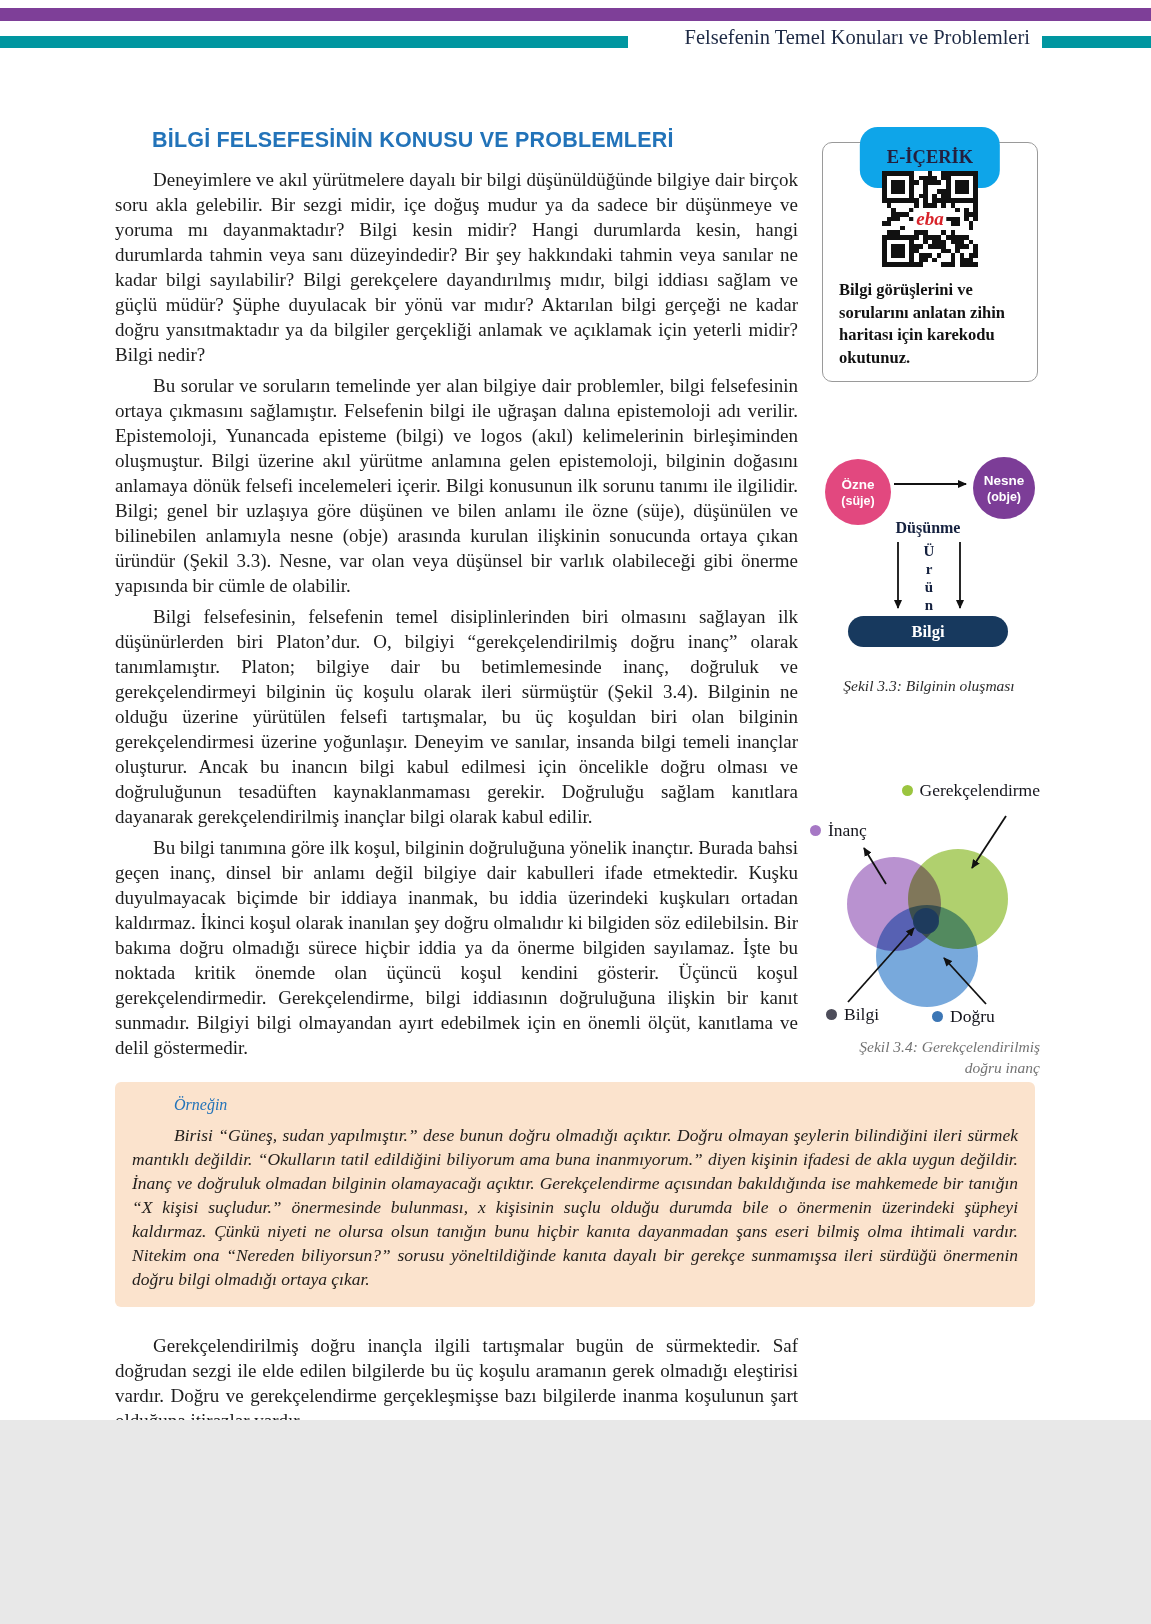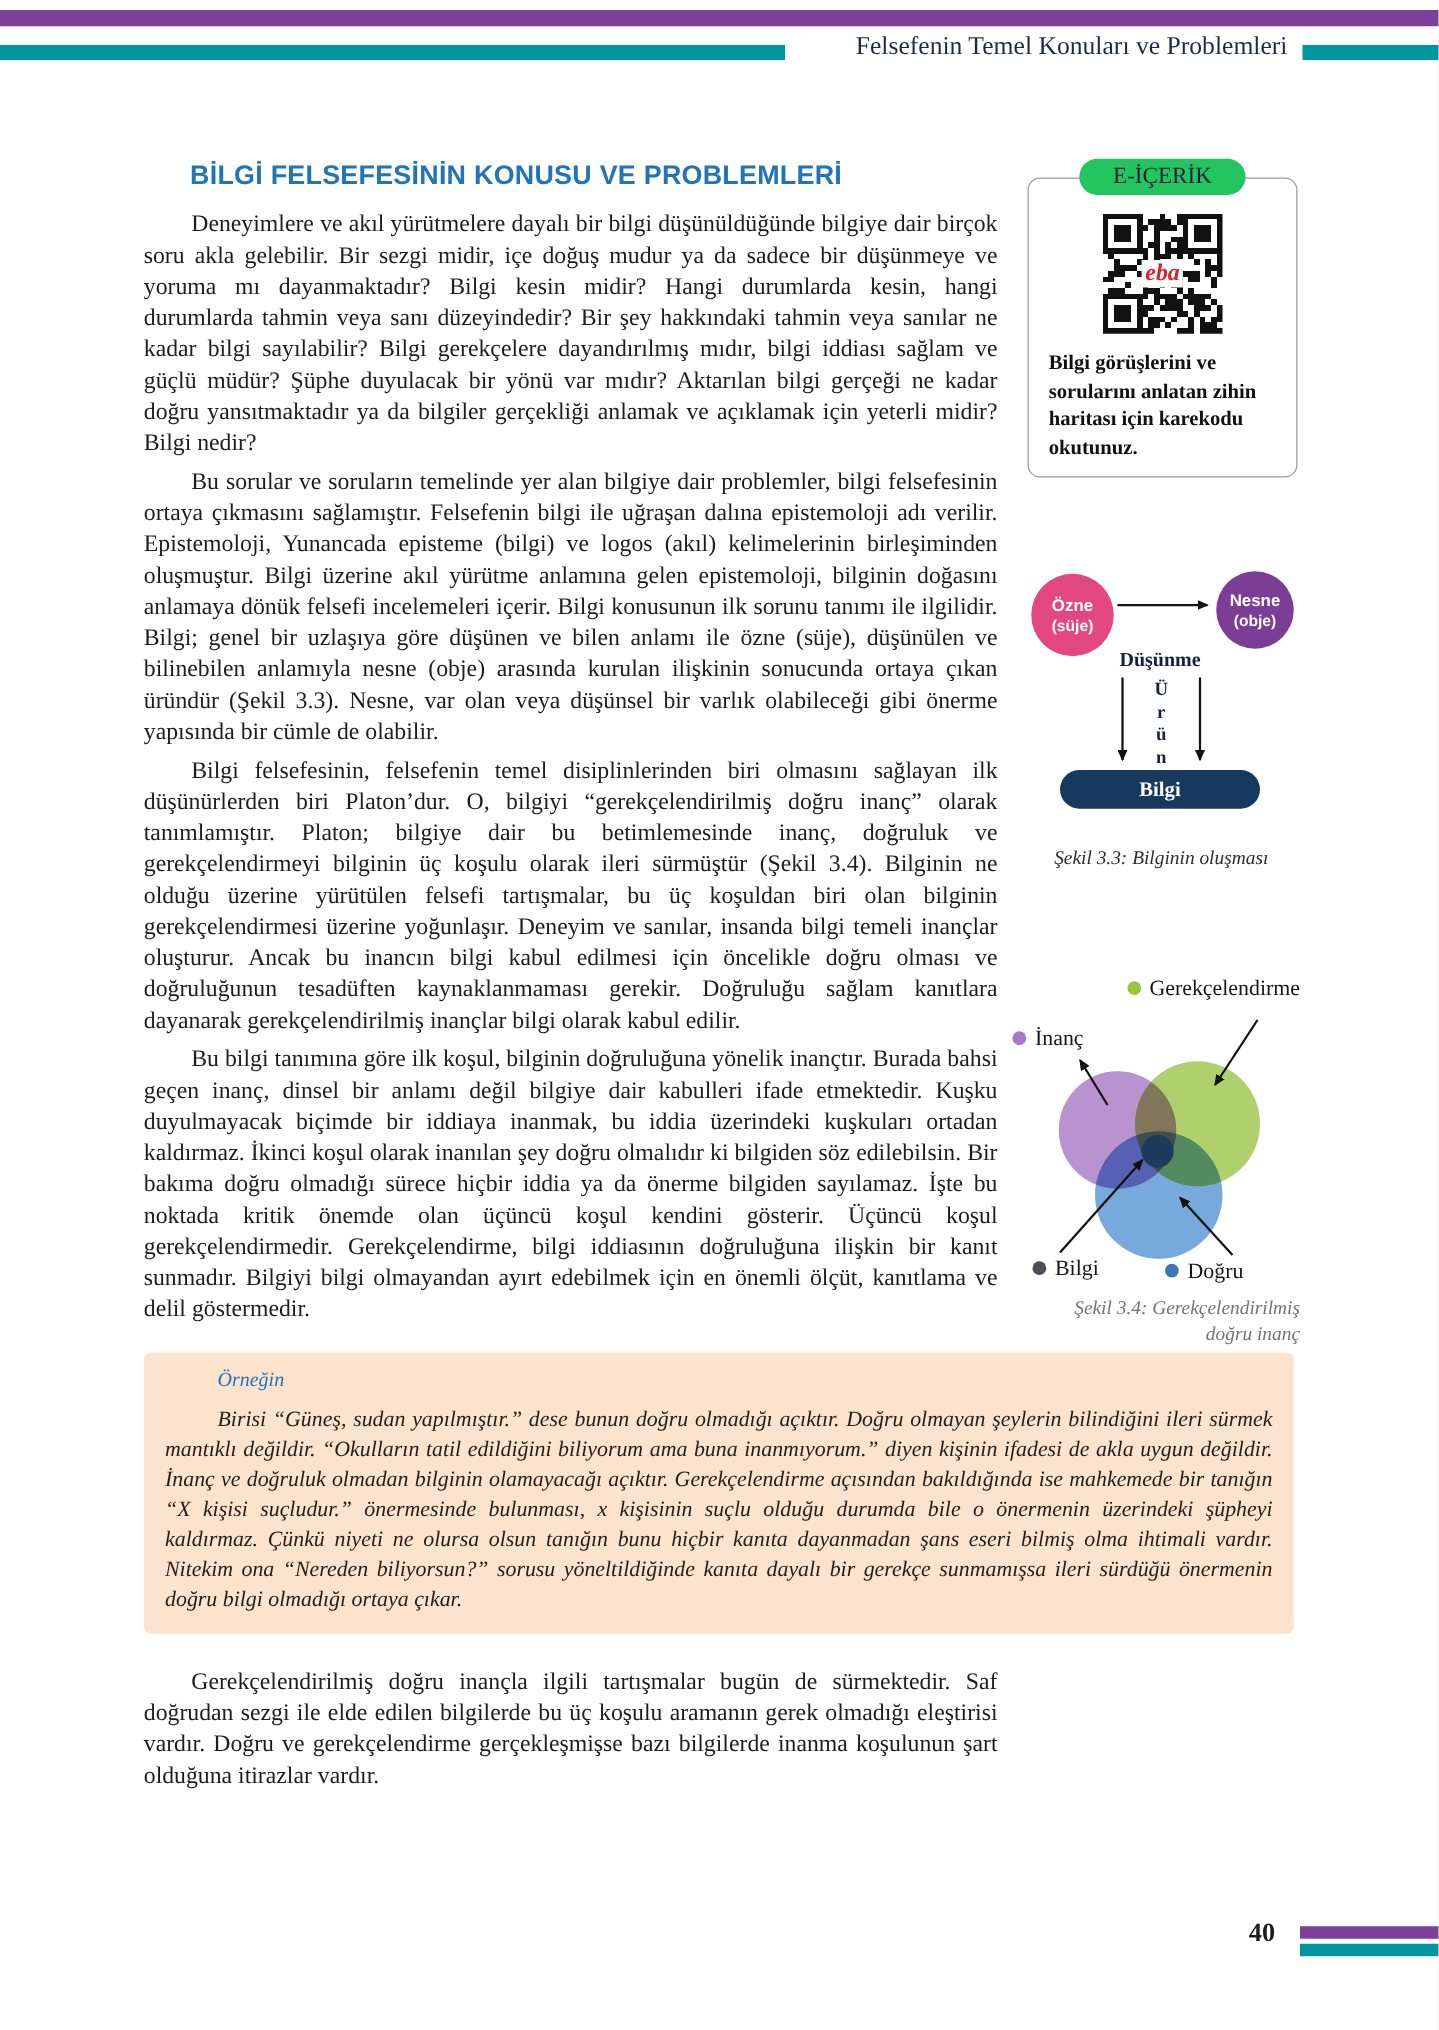--- a/index.html
+++ b/index.html
@@ -1,17 +1,17 @@
 <!DOCTYPE html>
 <html lang="tr"><head>
 <meta charset="utf-8">
 <style>
   html,body { margin:0; padding:0; background:#e8e8e8; }
   .page {
-    position:relative; width:1151px; height:1624px; margin:0 auto;
+    position:relative; width:1151px; height:1420px; margin:0 auto;
     background:#ffffff; overflow:hidden;
     font-family:"Liberation Serif", serif; color:#1d1d1d;
   }
   .bar { position:absolute; }
   .bar.purple { background:#7e3f98; }
   .bar.teal   { background:#0096a0; }
   .top-bar-purple { top:8px; left:0; width:1151px; height:13px; }
   .top-teal-left  { top:36px; left:0; width:628px; height:12px; }
   .top-teal-right { top:36px; left:1042px; width:109px; height:12px; }
   .running-head {
@@ -41,22 +41,22 @@
   }
   p.closing { margin-top:26px; }
 
   
   .econtent-card {
     position:absolute; left:822px; top:142px; width:214px; height:238px;
     border:1.5px solid #9a9a9a; border-radius:10px; background:#fff;
   }
   .econtent-pill {
     position:absolute; top:-16px; left:50%; transform:translateX(-50%);
-    background:#22c55e; border-radius:18px; padding:4px 27px;
-    font-weight:normal; font-size:18.5px; color:#241f3d; white-space:nowrap;
+    background:#0ea5e9; border-radius:18px; padding:20px 27px;
+    font-weight:bold; font-size:18.5px; color:#241f3d; white-space:nowrap;
   }
   .qr-wrap { position:relative; width:96px; height:96px; margin:28px auto 10px auto; }
   .qr-wrap svg { width:96px; height:96px; display:block; background:#fff; }
   .qr-eba {
     position:absolute; top:50%; left:50%; transform:translate(-50%,-50%);
     background:#fff; padding:0 3px; color:#d8232a; font-style:italic;
     font-weight:bold; font-size:19px;
   }
   .econtent-caption {
     margin:0; padding:2px 16px 0 16px; font-size:16.5px; line-height:22.5px; color:#111;font-weight:bold;

